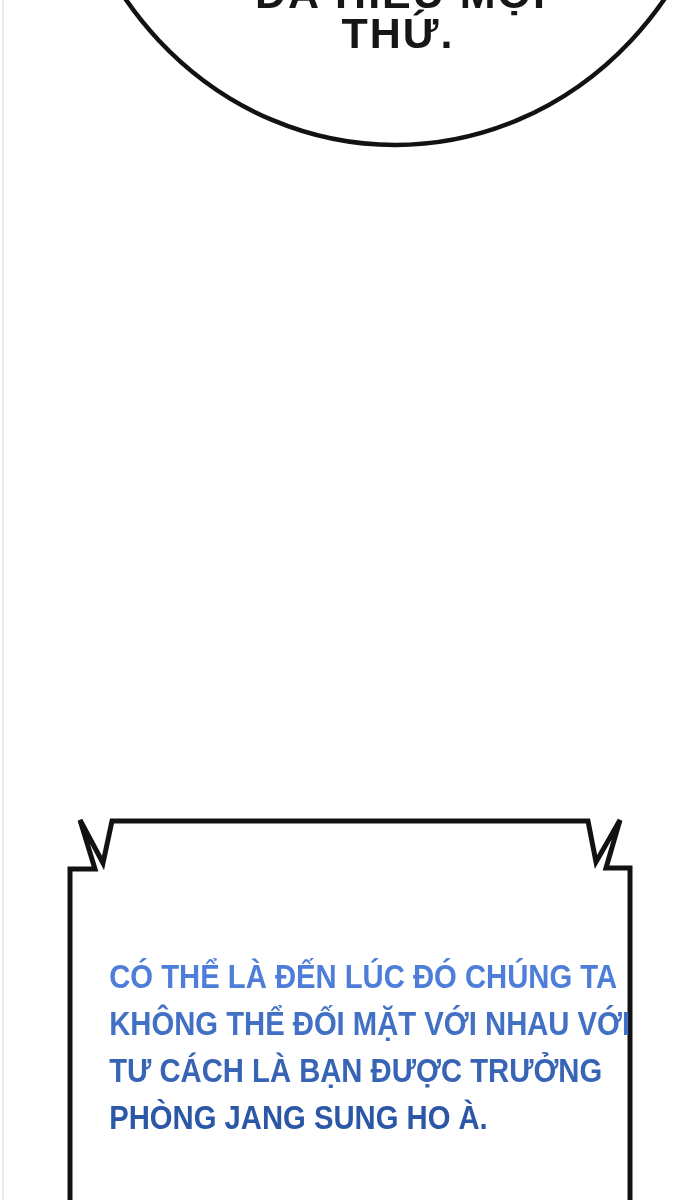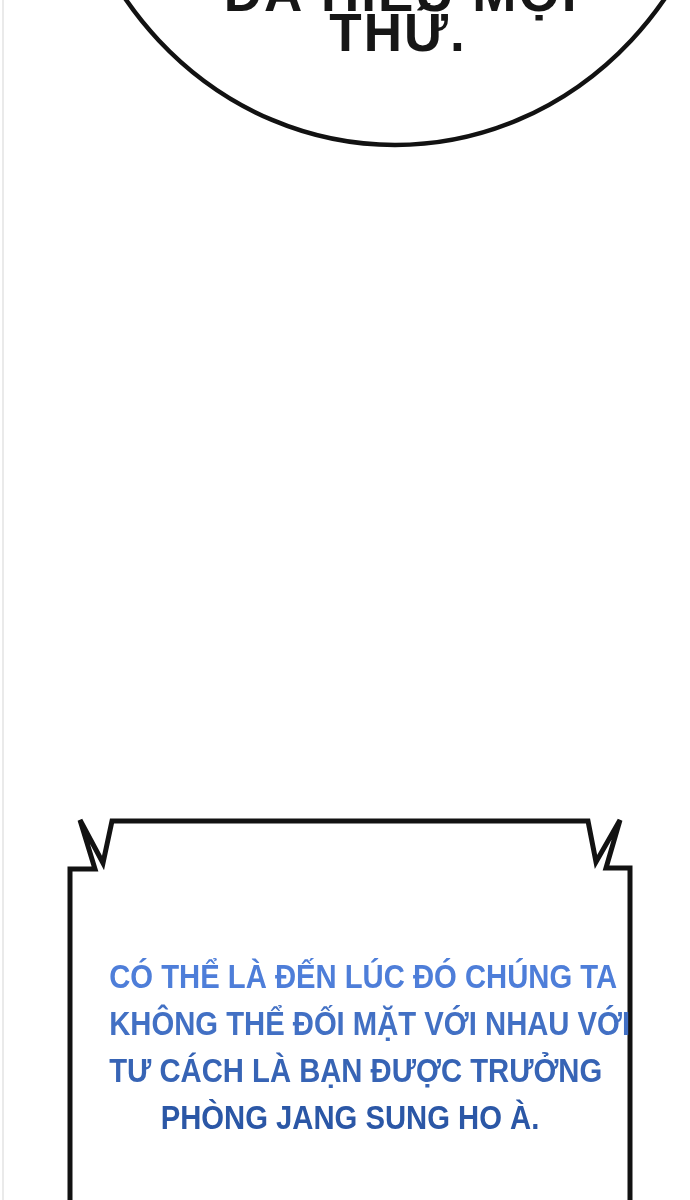--- a/index.html
+++ b/index.html
@@ -30,41 +30,40 @@
     left: 0;
     top: 0;
     width: 690px;
     height: 1200px;
   }
   
   .bubble-text {
     position: absolute;
     transform: translateX(-50%);
     font-weight: 700;
-    font-size: 53px;
+    font-size: 43px;
     line-height: 44px;
     letter-spacing: 2px;
     color: #161616;
     white-space: nowrap;
   }
   #bubble-partial-line {
     left: 401px;
     top: -29px;
   }
   #bubble-main-line {
     left: 398px;
     top: 11px;
   }
   
   #dialog-text {
     position: absolute;
     left: 70px;
     width: 560px;
     top: 953px;
-    text-align: center;
   }
   .dialog-line {
     display: block;
     font-weight: 700;
     font-size: 34px;
     line-height: 47px;
     letter-spacing: 0px;
     white-space: nowrap;
     transform: scaleX(0.86);
     transform-origin: 50% 50%;

